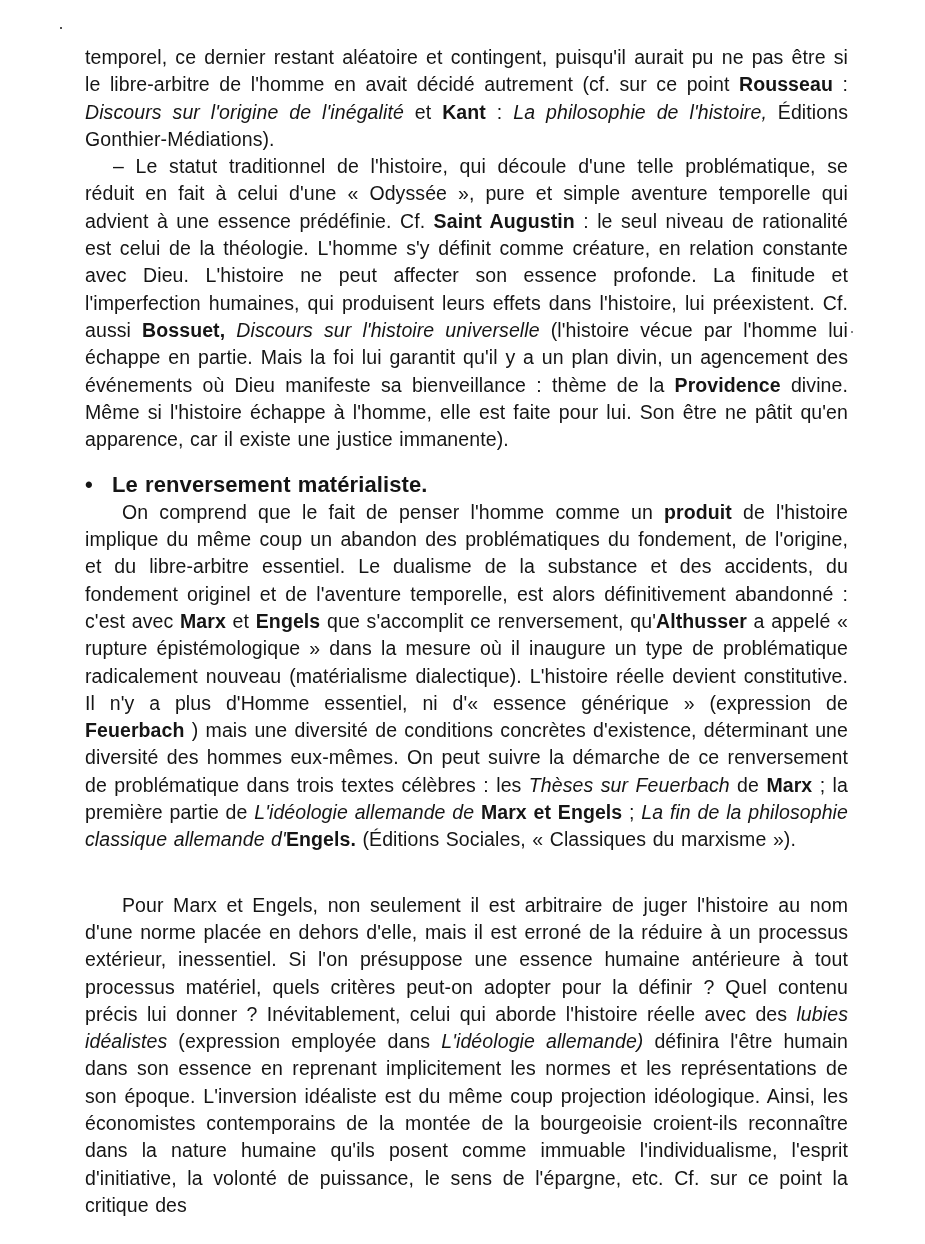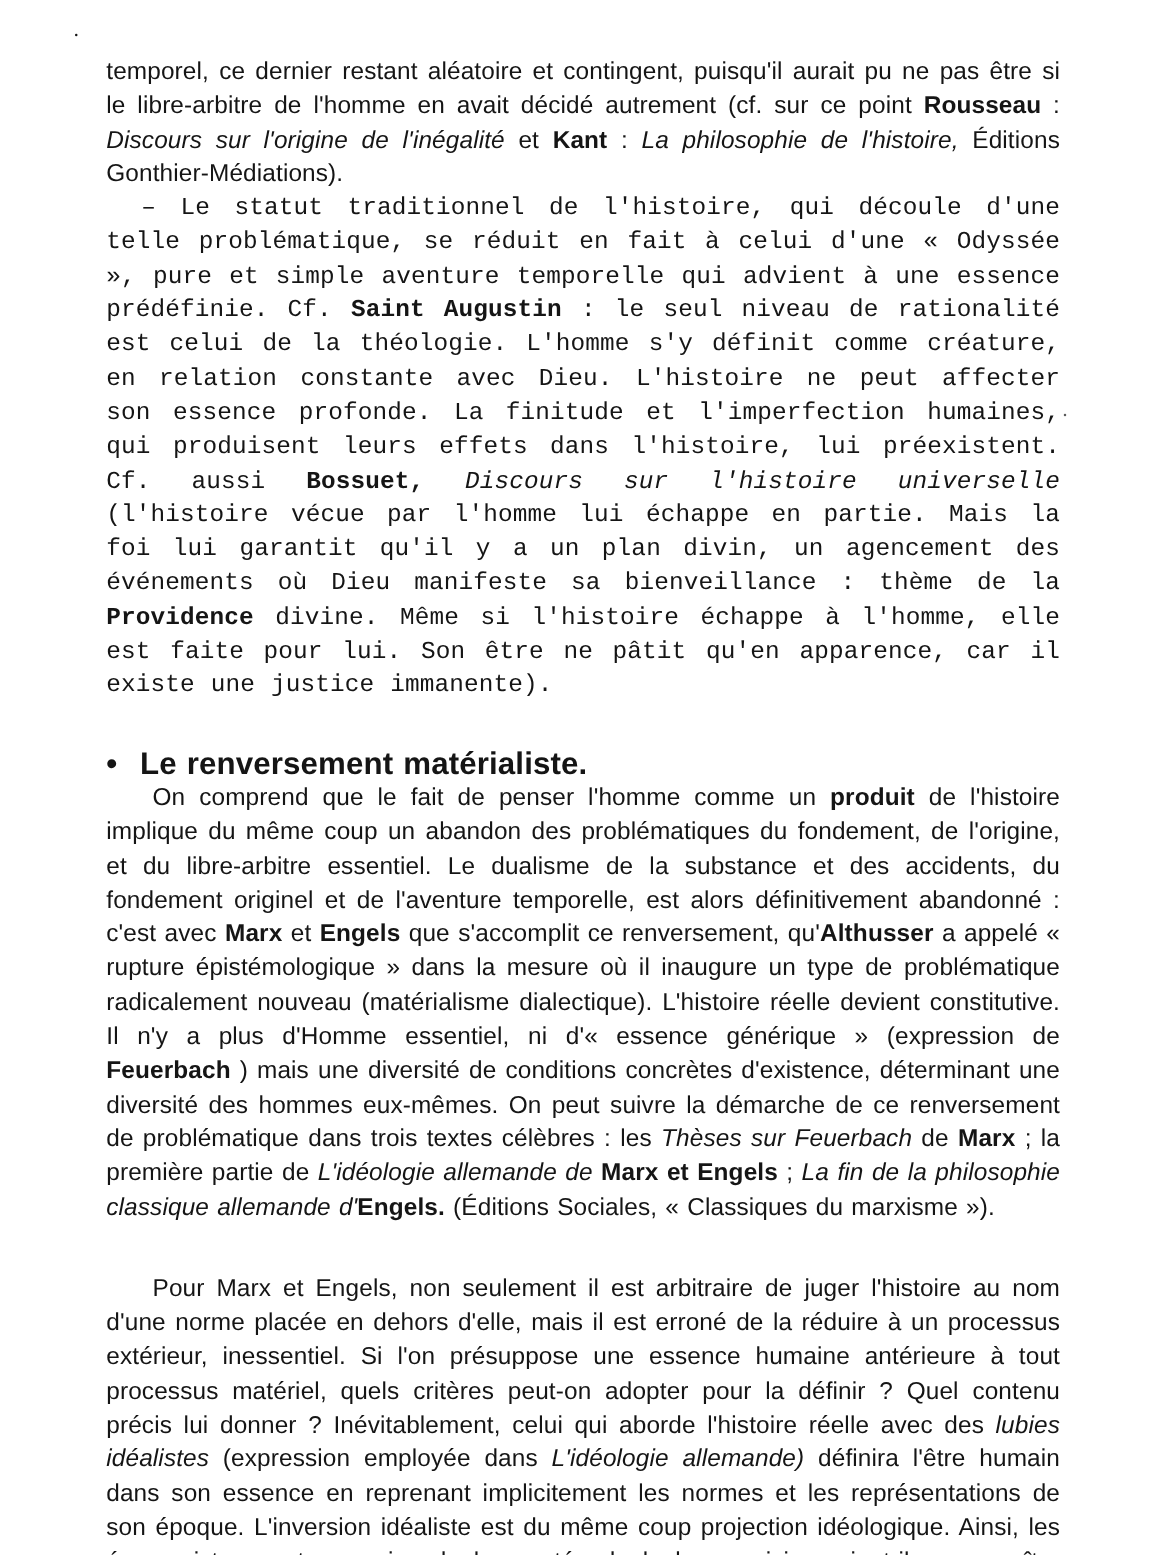--- a/index.html
+++ b/index.html
@@ -31,32 +31,31 @@
     text-align: justify;
     letter-spacing: 0.1px;
     word-spacing: 1px;
   }
   .para {
     margin: 0;
     padding: 0;
   }
   .para.indent-dash {
     text-indent: 28px;
-    font-family: Liberation Mono, monospace;
   }
   .para.indent {
     text-indent: 37px;
   }
   .para.space-before {
     margin-top: 38px;
   }
   .heading {
-    margin: 35px 0 0 0;
+    margin: 18px 0 0 0;
     padding: 0;
-    font-size: 25px;
+    font-size: 22px;
     line-height: 27.3px;
     font-weight: bold;
     text-align: left;
   }
   .heading .bullet {
     display: inline-block;
     width: 27px;
     font-weight: bold;
   }
   .run-n { font-weight: normal; font-style: normal; }

